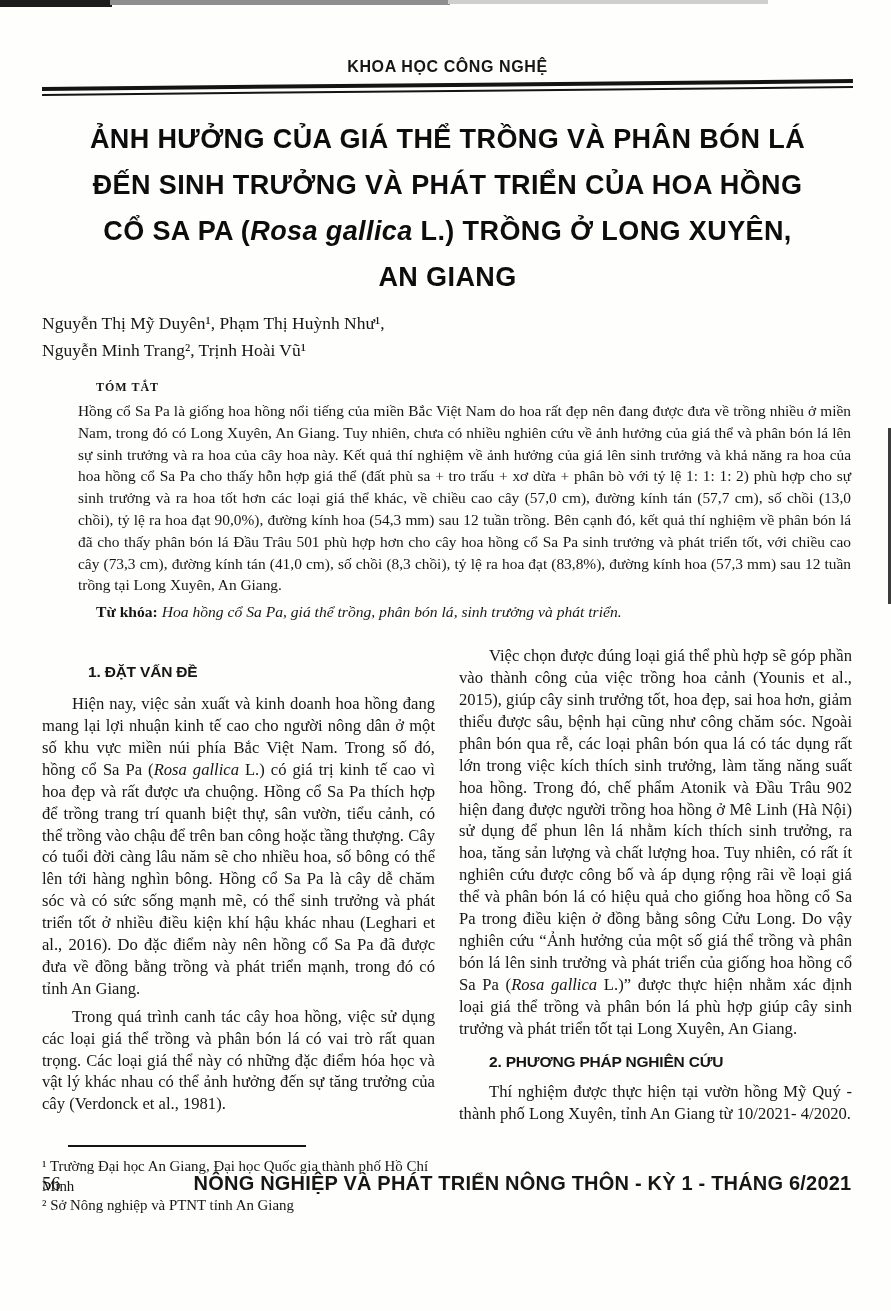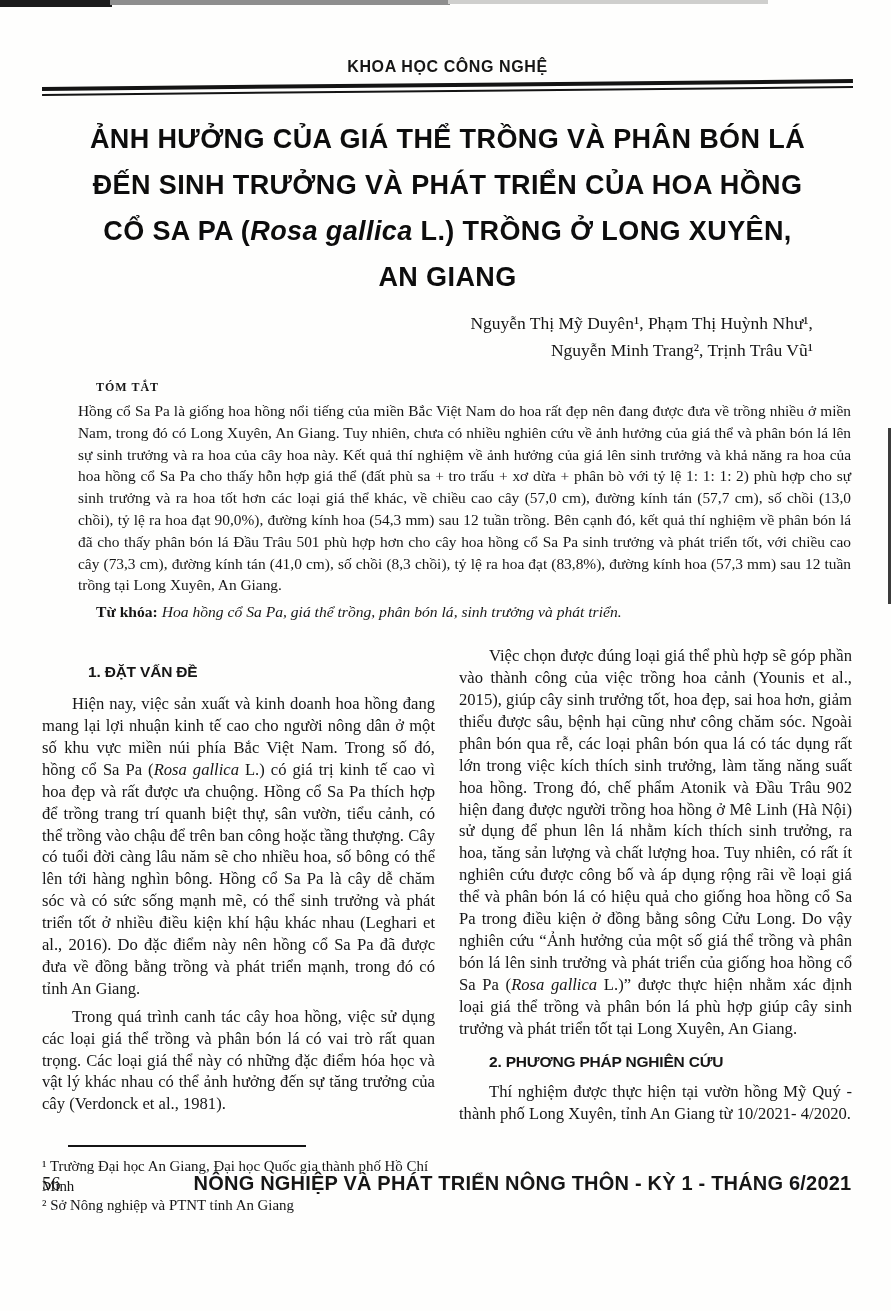--- a/index.html
+++ b/index.html
@@ -42,21 +42,21 @@
     font-weight:bold;
     font-size:27px; line-height:46px;
     letter-spacing:0.4px;
     color:#0d0d0d;
   }
   .title .t-line { display:block; }
   .title i { font-style:italic; }
 
   .authors {
     margin-top:10px; padding-right:40px;
-    text-align:right;
+    text-align:left;
     font-size:17.5px; line-height:27px;
   }
 
   .abstract-heading {
     margin:16px 0 5px 54px;
     font-size:12px; font-weight:bold; letter-spacing:1px;
   }
   .abstract-body {
     margin:0 2px 0 36px;
     font-size:15.4px; line-height:21.8px;
@@ -123,21 +123,21 @@
 
     <h1 class="title">
       <span class="t-line">ẢNH HƯỞNG CỦA GIÁ THỂ TRỒNG VÀ PHÂN BÓN LÁ</span>
       <span class="t-line">ĐẾN SINH TRƯỞNG VÀ PHÁT TRIỂN CỦA HOA HỒNG</span>
       <span class="t-line"><span>CỔ SA PA (</span><i>Rosa gallica</i><span> L.) TRỒNG Ở LONG XUYÊN,</span></span>
       <span class="t-line">AN GIANG</span>
     </h1>
 
     <div class="authors">
       <div>Nguyễn Thị Mỹ Duyên¹, Phạm Thị Huỳnh Như¹,</div>
-      <div>Nguyễn Minh Trang², Trịnh Trâu Vũ¹</div>
+      <div>Nguyễn Minh Trang², Trịnh Hoài Vũ¹</div>
     </div>
 
     <div class="abstract-heading">TÓM TẮT</div>
     <div class="abstract-body">Hồng cổ Sa Pa là giống hoa hồng nổi tiếng của miền Bắc Việt Nam do hoa rất đẹp nên đang được đưa về trồng nhiều ở miền Nam, trong đó có Long Xuyên, An Giang. Tuy nhiên, chưa có nhiều nghiên cứu về ảnh hưởng của giá thể và phân bón lá lên sự sinh trưởng và ra hoa của cây hoa này. Kết quả thí nghiệm về ảnh hưởng của giá lên sinh trưởng và khả năng ra hoa của hoa hồng cổ Sa Pa cho thấy hỗn hợp giá thể (đất phù sa + tro trấu + xơ dừa + phân bò với tỷ lệ 1: 1: 1: 2) phù hợp cho sự sinh trưởng và ra hoa tốt hơn các loại giá thể khác, về chiều cao cây (57,0 cm), đường kính tán (57,7 cm), số chồi (13,0 chồi), tỷ lệ ra hoa đạt 90,0%), đường kính hoa (54,3 mm) sau 12 tuần trồng. Bên cạnh đó, kết quả thí nghiệm về phân bón lá đã cho thấy phân bón lá Đầu Trâu 501 phù hợp hơn cho cây hoa hồng cổ Sa Pa sinh trưởng và phát triển tốt, với chiều cao cây (73,3 cm), đường kính tán (41,0 cm), số chồi (8,3 chồi), tỷ lệ ra hoa đạt (83,8%), đường kính hoa (57,3 mm) sau 12 tuần trồng tại Long Xuyên, An Giang.</div>
     <div class="keywords">
       <span class="kw-label">Từ khóa:</span><span class="kw-text"> Hoa hồng cổ Sa Pa, giá thể trồng, phân bón lá, sinh trưởng và phát triển.</span>
     </div>
 
     <div class="columns">
 

